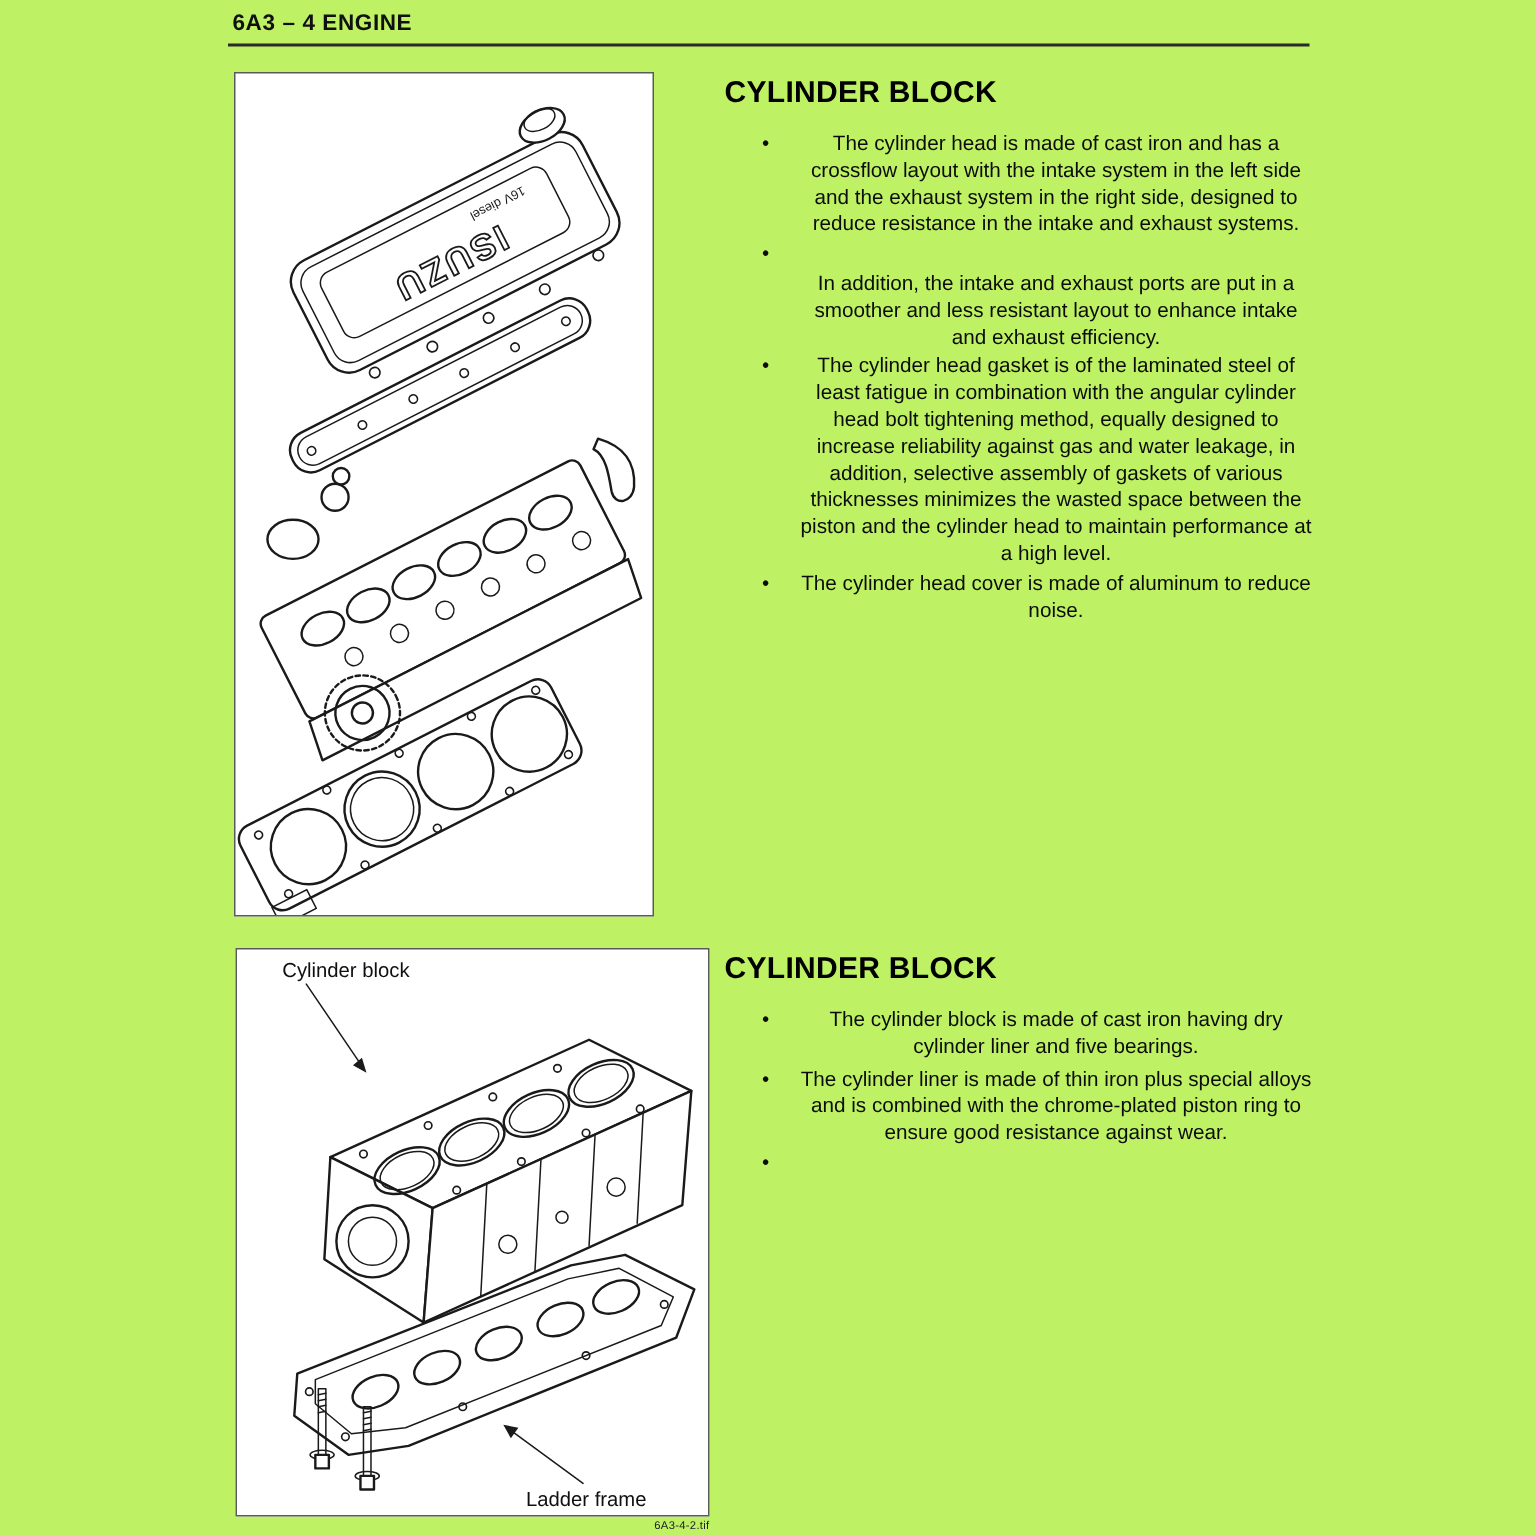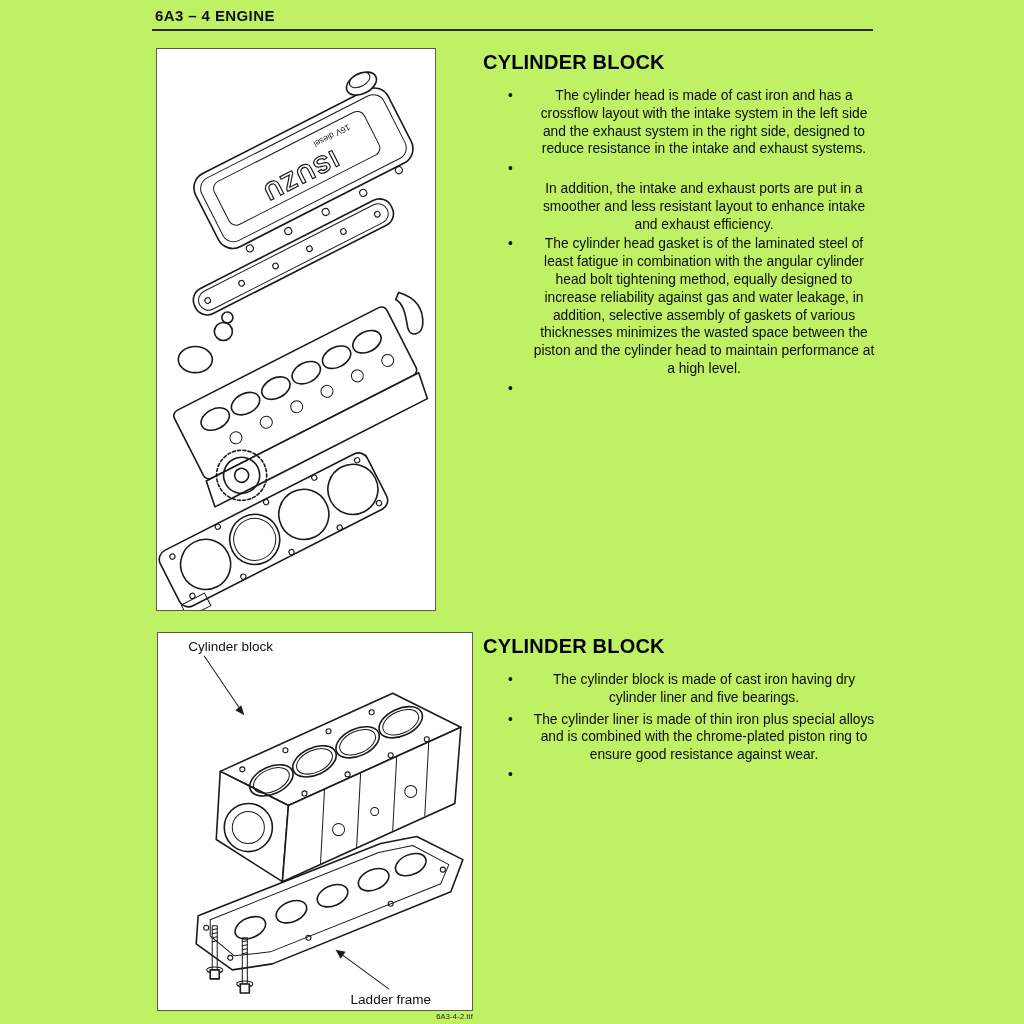--- a/index.html
+++ b/index.html
@@ -240,20 +240,21 @@
     <div class="item">
       <span class="marker"></span>
       <p class="txt">In addition, the intake and exhaust ports are put in a smoother and less resistant layout to enhance intake and exhaust efficiency.</p>
     </div>
     <div class="item">
       <span class="marker">•</span>
       <p class="txt">The cylinder head gasket is of the laminated steel of least fatigue in combination with the angular cylinder head bolt tightening method, equally designed to increase reliability against gas and water leakage, in addition, selective assembly of gaskets of various thicknesses minimizes the wasted space between the piston and the cylinder head to maintain performance at a high level.</p>
     </div>
     <div class="item">
       <span class="marker">•</span>
+      <p class="txt">The cylinder head cover is made of aluminum to reduce noise.</p>
     </div>
   </section>
 
   <section class="col col-2">
     <h1 class="section-title">CYLINDER BLOCK</h1>
     <div class="item">
       <span class="marker">•</span>
       <p class="txt">The cylinder block is made of cast iron having dry cylinder liner and five bearings.</p>
     </div>
     <div class="item">

